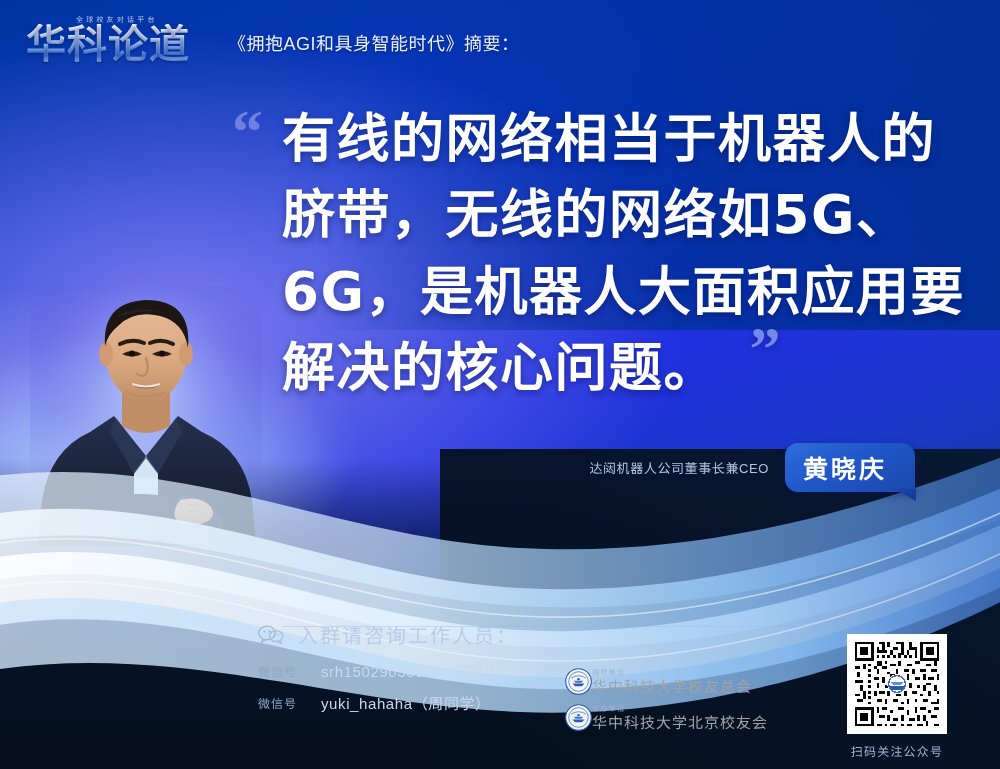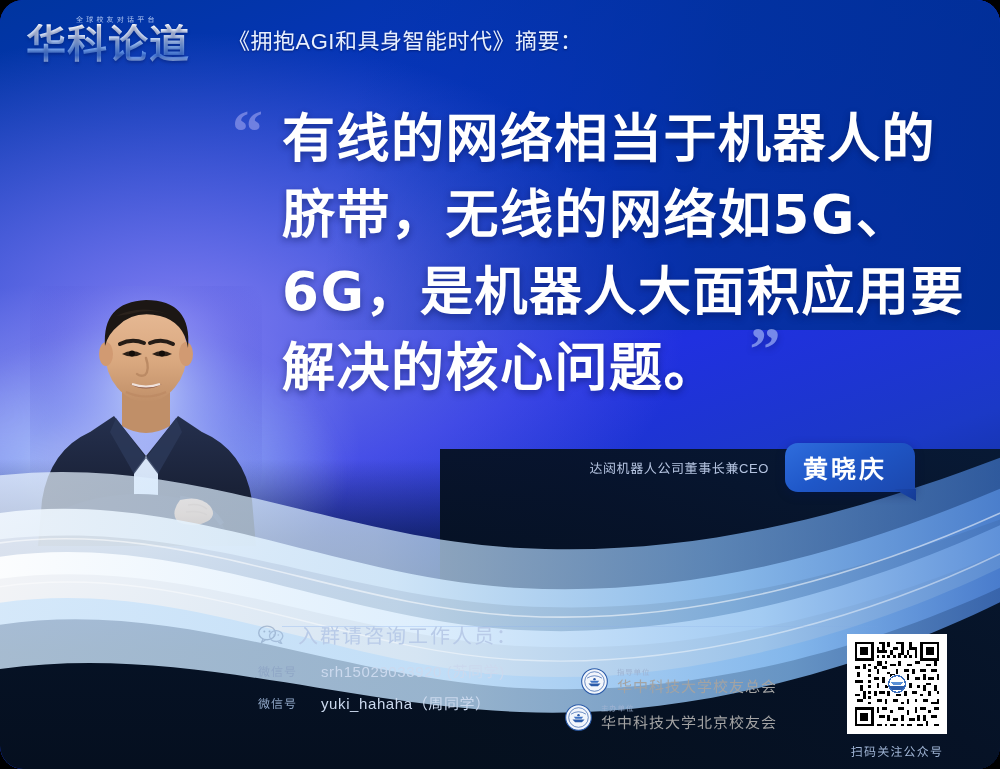--- a/index.html
+++ b/index.html
@@ -4,21 +4,20 @@
 <title>华科论道</title>
 <style>
   html,body{margin:0;padding:0;background:#000;}
   *{box-sizing:border-box;}
   .poster{
     position:relative;
     width:1000px;height:769px;
     overflow:hidden;
     font-family:"Liberation Sans","DejaVu Sans",sans-serif;
     background:#0e2fd0;
-    border-radius:23px;
   }
 
   
   .bg-base{
     position:absolute;inset:0;
     background:
       radial-gradient(120% 90% at 18% 42%, #7e7cf0 0%, rgba(126,124,240,0) 42%),
       radial-gradient(100% 70% at 6% 58%, #b9c8f7 0%, rgba(185,200,247,0) 30%),
       linear-gradient(160deg,#00359f 0%,#0a35c9 30%,#2030e0 52%,#1b39c6 68%,#0b2b86 84%,#05122f 100%);
   }
@@ -56,21 +55,21 @@
     margin-top:8px;
     font-size:40px;font-weight:bold;letter-spacing:1px;line-height:1;
     background:linear-gradient(180deg,#ffffff 0%,#dce9ff 30%,#86b3f5 58%,#4f86e8 78%,#cfe2ff 100%);
     -webkit-background-clip:text;background-clip:text;color:transparent;
     -webkit-text-fill-color:transparent;
     text-shadow:0 2px 3px rgba(0,20,90,.35);
     font-family:"DejaVu Sans","Liberation Sans",sans-serif;
   }
   .header-title{
     padding-bottom:9px;
-    font-size:22px;color:#e8f0ff;letter-spacing:.5px;white-space:nowrap;
+    font-size:18px;color:#e8f0ff;letter-spacing:.5px;white-space:nowrap;
     text-shadow:0 1px 2px rgba(0,10,60,.5);
   }
 
   
   .quote-open{
     position:absolute;left:232px;top:100px;
     font-size:62px;line-height:1;color:#8a95ea;font-weight:bold;
     font-family:"Liberation Serif","DejaVu Serif",serif;
     opacity:.72;user-select:none;
   }
@@ -122,21 +121,21 @@
   .footer{position:absolute;left:258px;top:620px;width:560px;}
   .f-head{display:flex;align-items:center;gap:14px;margin-bottom:10px;}
   .wechat-icon{width:26px;height:19px;opacity:.55;flex:0 0 auto;}
   .f-head-text{font-size:20px;color:#b9cbe8;letter-spacing:2px;}
   .f-row{display:flex;align-items:center;margin-top:11px;}
   .f-label{font-size:12px;color:#8fa6c6;letter-spacing:1px;margin-right:24px;}
   .f-value{font-size:15px;color:#cbd9ee;letter-spacing:.6px;}
 
   
   .orgs{position:absolute;left:565px;top:668px;}
-  .org-row{display:flex;align-items:center;gap:9px;margin-bottom:9px;justify-content:flex-end;}
+  .org-row{display:flex;align-items:center;gap:0;margin-bottom:9px;}
   .seal{width:27px;height:27px;flex:0 0 auto;}
   .org-text{line-height:1.05;}
   .org-kicker{font-size:7.5px;color:#9db2d2;letter-spacing:.8px;margin-bottom:2px;}
   .org-name{font-size:15px;color:#a3a3a3;letter-spacing:1px;white-space:nowrap;}
 
   
   .qr-block{position:absolute;left:841px;top:634px;width:112px;text-align:center;}
   .qr-img{width:100px;height:100px;background:#fff;padding:5px;margin:0 auto;display:block;}
   .qr-caption{margin-top:8px;font-size:12px;color:#9fb4d4;letter-spacing:1.2px;}
 

